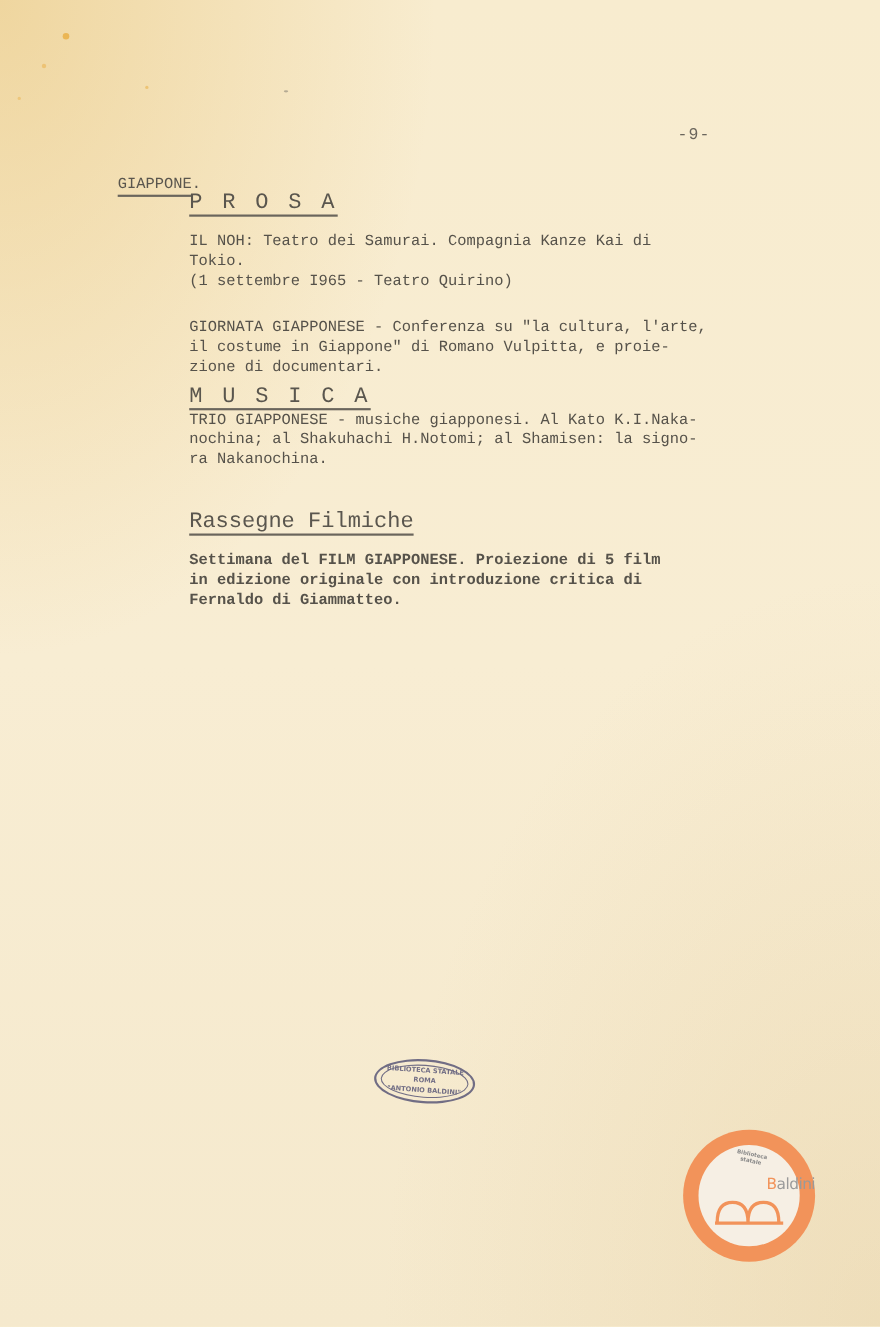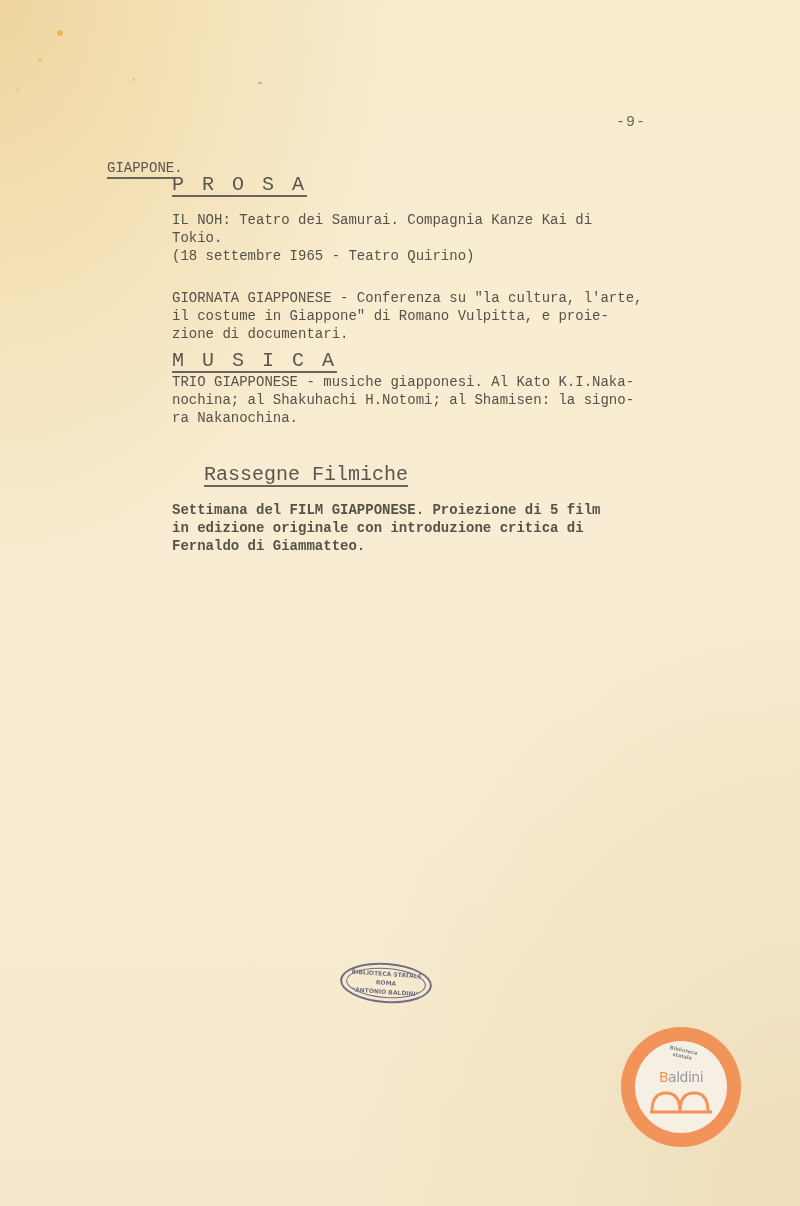--- a/index.html
+++ b/index.html
@@ -59,21 +59,20 @@
     .heading {
       display: inline-block;
       font-size: 20px;
       letter-spacing: 3px;
       border-bottom: 2px solid #6a655c;
       padding-bottom: 1px;
       color: #5a564e;
     }
     .heading.plain {
       letter-spacing: 0;
-      margin-left: 32px;
     }
     .para {
       margin: 0;
       white-space: pre-line;
     }
     .stamp {
       position: absolute;
       left: 340px; top: 963px;
       width: 92px; height: 40px;
       border: 2px solid #5a5878;
@@ -116,21 +115,21 @@
       font-size: 5px;
       line-height: 6px;
       font-weight: bold;
       color: #8a8a8a;
       transform: rotate(12deg);
       text-align: center;
     }
     .logo .name {
       position: absolute;
       left: 0; right: 0; top: 42px;
-      text-align: center;
+      text-align: right;
       font-family: "DejaVu Sans", sans-serif;
       font-size: 14px;
       color: #9a9a9a;
       letter-spacing: -0.5px;
     }
     .logo .name .b {
       color: #f2935a;
     }
     .logo svg {
       position: absolute;
@@ -151,21 +150,21 @@
   <div class="page-number">-9-</div>
 
   <div class="country">
     <span class="ul">GIAPPONE</span><span>.</span>
   </div>
 
   <div class="section" style="top:176px;">
     <div class="heading">P R O S A</div>
     <p class="para" style="margin-top:14px;">IL NOH: Teatro dei Samurai. Compagnia Kanze Kai di
 Tokio.
-(18 settembre I965 - Teatro Quirino)</p>
+(1 settembre I965 - Teatro Quirino)</p>
     <p class="para" style="margin-top:24px;">GIORNATA GIAPPONESE - Conferenza su "la cultura, l'arte,
 il costume in Giappone" di Romano Vulpitta, e proie-
 zione di documentari.</p>
   </div>
 
   <div class="section" style="top:352px;">
     <div class="heading">M U S I C A</div>
     <p class="para" style="margin-top:0;">TRIO GIAPPONESE - musiche giapponesi. Al Kato K.I.Naka-
 nochina; al Shakuhachi H.Notomi; al Shamisen: la signo-
 ra Nakanochina.</p>

